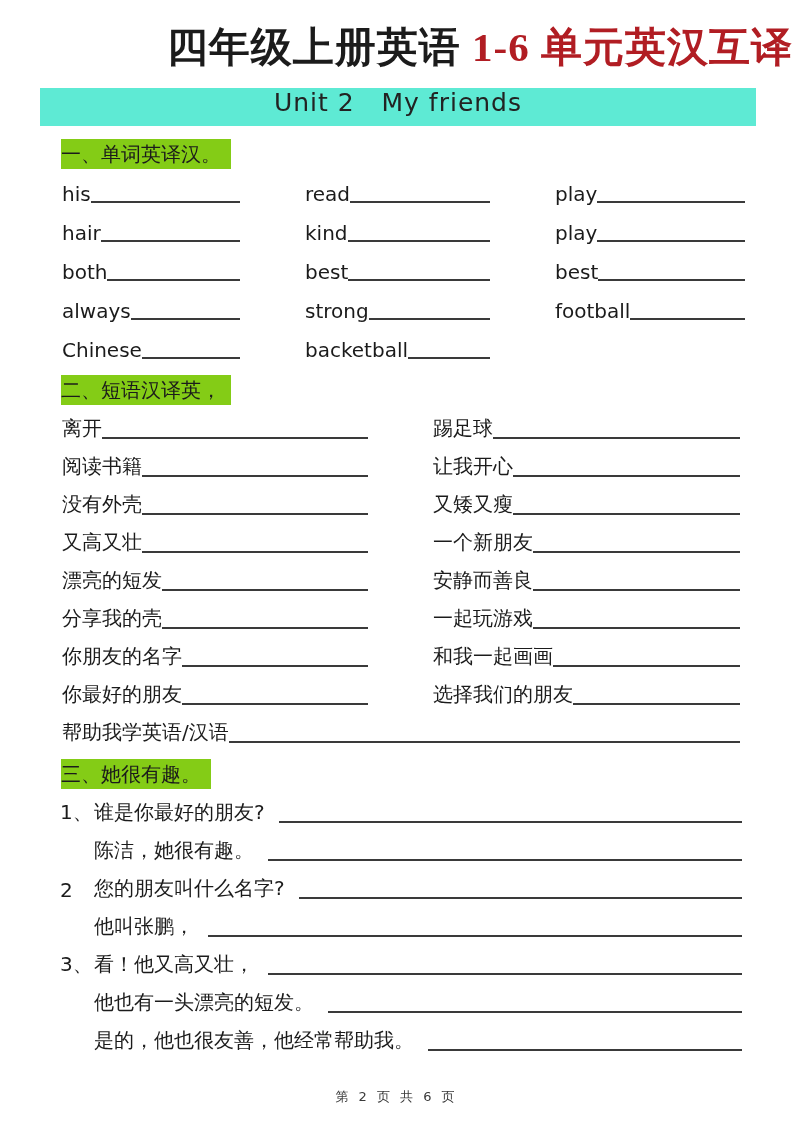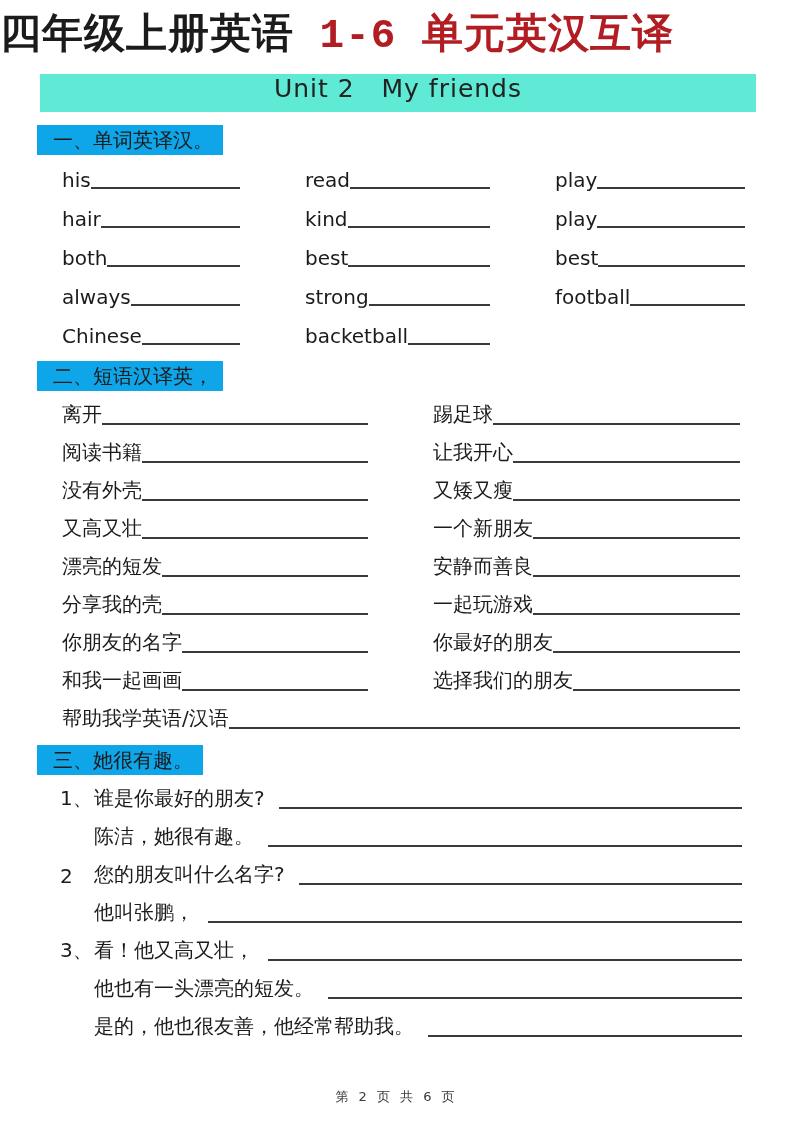--- a/index.html
+++ b/index.html
@@ -6,48 +6,49 @@
   body {
     width:793px; height:1122px;
     background:#ffffff;
     font-family:"DejaVu Sans", sans-serif;
     color:#1b1b1b;
     position:relative;
     overflow:hidden;
   }
   
   .title {
-    text-align:left;
-    margin-top:6px;
+    text-align:right;
+    margin-top:20px;
     font-size:41px;
     font-weight:bold;
-    font-family:Liberation Mono, monospace;
+    font-family:Liberation Serif, serif;
     letter-spacing:1px;
     white-space:nowrap;
   }
   .title .red { color:#b11d23; }
   
   .unit-bar {
     margin:13px 0 0 40px;
     width:716px; height:38px;
     background:#5eead4;
     display:flex; justify-content:center;
     font-size:25px;
     color:#222222;
     letter-spacing:1px;
   }
   .unit-bar span { white-space:pre; }
   
   .chip-row { margin:13px 0 0 37px; height:30px; }
   .chip {
     display:inline-block;
-    background:#0ea5e9;
+    background:#84cc16;
     font-size:20px;
     line-height:28px;
-    padding:1px 10px 1px 16px;
+    padding:1px 10px 1px 0;
+    margin-left:24px;
   }
   
   .words-grid {
     margin:9px 0 0 62px;
     width:683px;
     display:grid;
     grid-template-columns:178px 185px 190px;
     column-gap:65px;
     row-gap:11px;
   }
@@ -221,25 +222,25 @@
     </div>
   <div class="cell">
       <span>一起玩游戏</span>
       <span class="blank"></span>
     </div>
   <div class="cell">
       <span>你朋友的名字</span>
       <span class="blank"></span>
     </div>
   <div class="cell">
+      <span>和我一起画画</span>
+      <span class="blank"></span>
+    </div>
+  <div class="cell">
       <span>你最好的朋友</span>
-      <span class="blank"></span>
-    </div>
-  <div class="cell">
-      <span>和我一起画画</span>
       <span class="blank"></span>
     </div>
   <div class="cell">
       <span>选择我们的朋友</span>
       <span class="blank"></span>
     </div>
   <div class="cell full">
       <span>帮助我学英语/汉语</span>
       <span class="blank"></span>
     </div>

